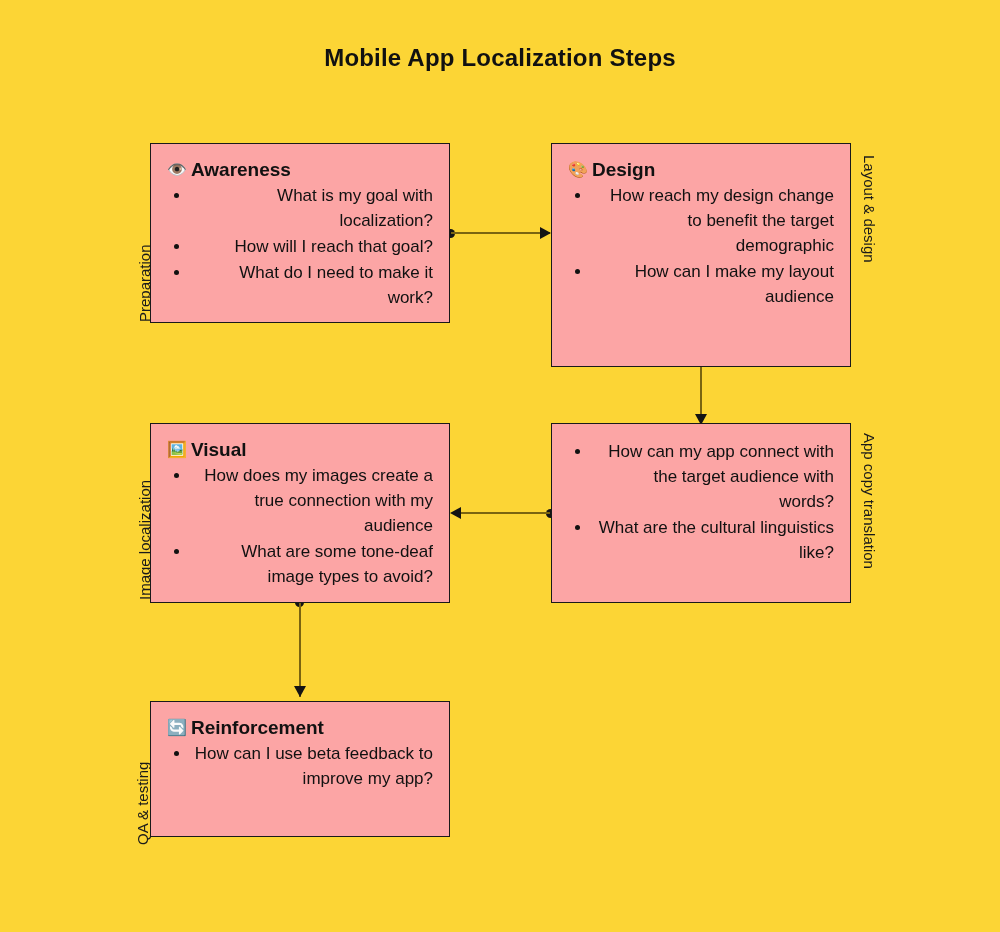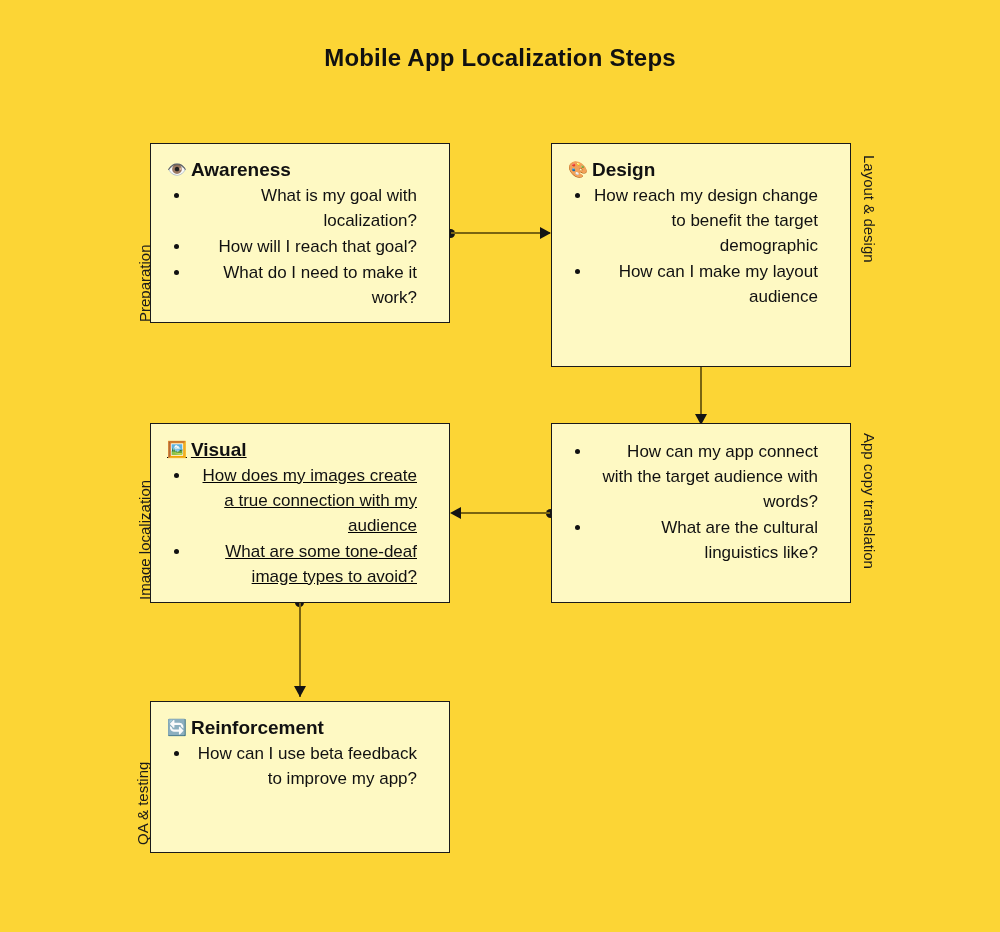--- a/index.html
+++ b/index.html
@@ -28,24 +28,24 @@
     text-align: center;
     font-size: 24px;
     font-weight: bold;
     color: #111111;
     letter-spacing: 0.2px;
   }
 
   
   .node {
     position: absolute;
-    background: #fef9c3;
+    background: #fca5a5;
     border: 1.6px solid #1a1a1a;
     box-sizing: border-box;
-    padding: 14px 32px 10px 16px;
+    padding: 14px 16px 10px 16px;
   }
   .node-head {
     font-size: 19px;
     font-weight: bold;
     color: #111111;
     line-height: 1.25;
     white-space: nowrap;
   }
   .node-emoji {
     font-size: 16px;
@@ -181,38 +181,38 @@
   <div class="node" style="left:551px; top:143px; width:300px; height:224px;">
     <div class="node-head">
       <span class="node-emoji">🎨</span><span>Design</span>
     </div>
     <ul class="node-list">
       <li>How reach my design change to benefit the target demographic</li>
       <li>How can I make my layout audience</li>
     </ul>
   </div>
 
-  <div class="node" style="left:150px; top:423px; width:300px; height:180px;text-decoration:underline;">
+  <div class="node" style="left:150px; top:423px; width:300px; height:180px;">
     <div class="node-head">
       <span class="node-emoji">🖼️</span><span>Visual</span>
     </div>
     <ul class="node-list">
       <li>How does my images create a true connection with my audience</li>
       <li>What are some tone-deaf image types to avoid?</li>
     </ul>
   </div>
 
   <div class="node" style="left:551px; top:423px; width:300px; height:180px;">
     <ul class="node-list">
       <li>How can my app connect with the target audience with words?</li>
       <li>What are the cultural linguistics like?</li>
     </ul>
   </div>
 
-  <div class="node" style="left:150px; top:701px; width:300px; height:152px;">
+  <div class="node" style="left:150px; top:701px; width:300px; height:136px;">
     <div class="node-head">
       <span class="node-emoji">🔄</span><span>Reinforcement</span>
     </div>
     <ul class="node-list">
       <li>How can I use beta feedback to improve my app?</li>
     </ul>
   </div>
 
 </div>
 

